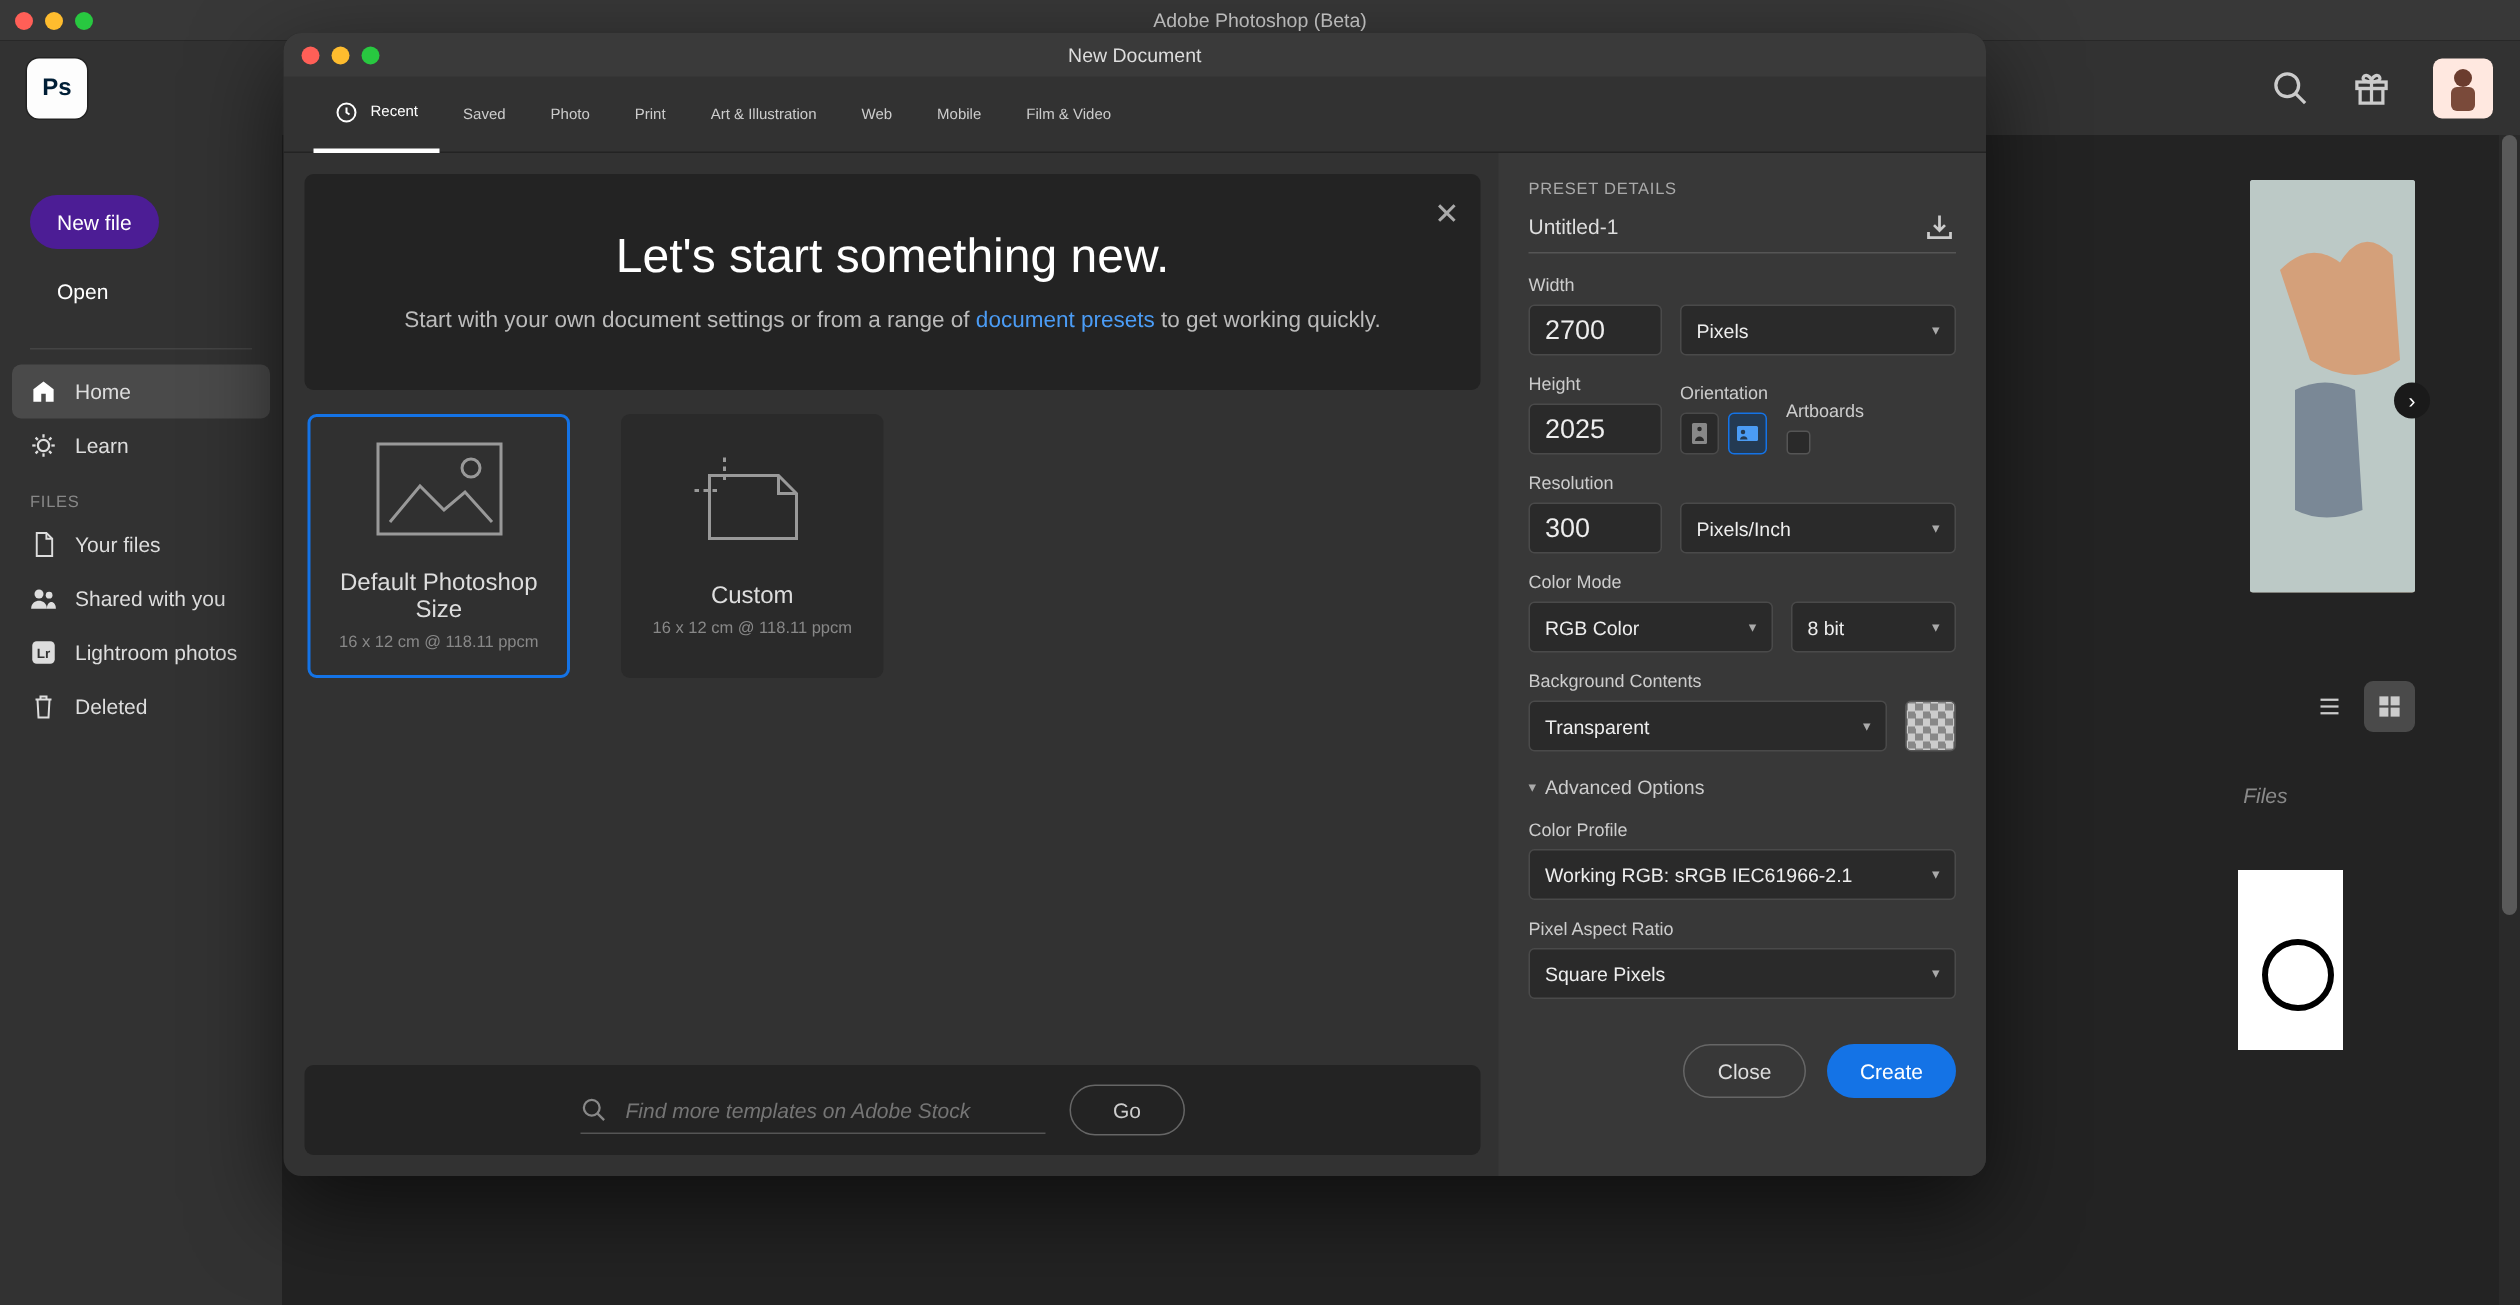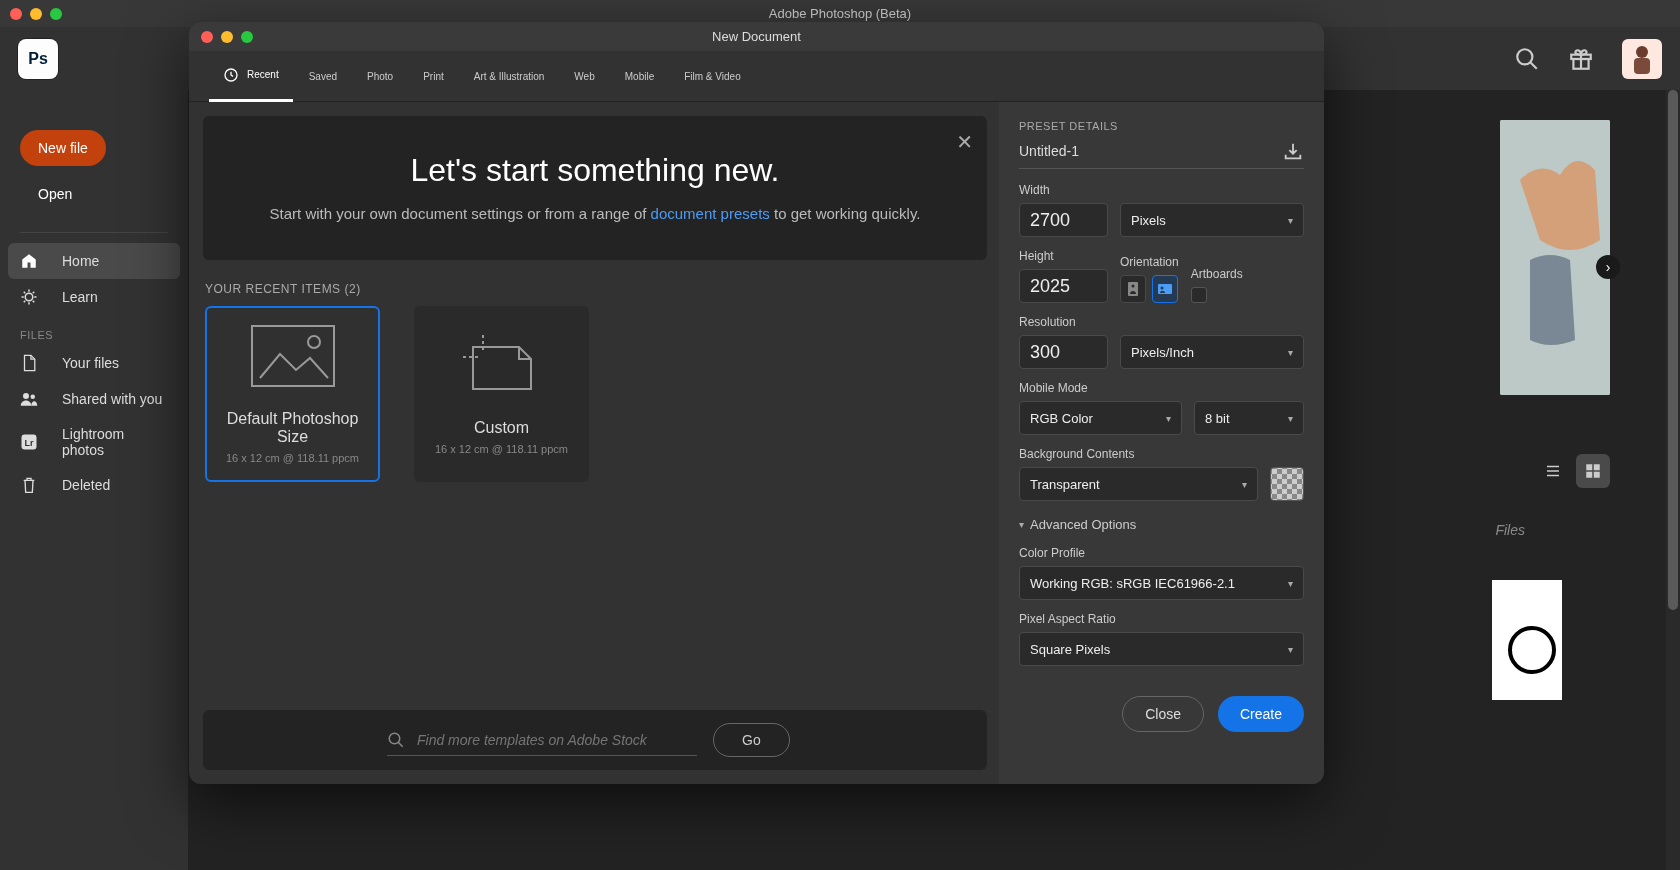--- a/index.html
+++ b/index.html
@@ -17,24 +17,24 @@
 
 .toolbar { height: 63px; background: #323232; display: flex; align-items: center; justify-content: space-between; padding: 0 18px; }
 .toolbar-left { display: flex; align-items: center; }
 .ps-icon { width: 40px; height: 40px; background: #fdfdfd; border-radius: 8px; display: flex; align-items: center; justify-content: center; font-weight: bold; color: #001e36; font-size: 16px; box-shadow: 0 0 0 1px rgba(0,0,0,.3); }
 .toolbar-right { display: flex; align-items: center; gap: 28px; }
 .toolbar-icon { width: 26px; height: 26px; color: #ccc; }
 .avatar { width: 40px; height: 40px; border-radius: 6px; background: #ffe8e0; display:flex; align-items:center; justify-content:center;}
 
 
 .sidebar { position: absolute; left: 0; top: 90px; width: 188px; height: 780px; background: #323232; padding: 30px 0 0 0; }
-.new-file-btn { margin: 10px 20px; background: #c2410c; color: #fff; border: none; border-radius: 100px; padding: 10px 18px; font-size: 14px; cursor: pointer; }
+.new-file-btn { margin: 10px 20px; background: #4c1d95; color: #fff; border: none; border-radius: 100px; padding: 10px 18px; font-size: 14px; cursor: pointer; }
 .open-btn { margin: 0 20px 20px 20px; background: transparent; color: #fff; border: none; padding: 10px 18px; font-size: 14px; cursor: pointer; text-align:left;}
 .sidebar hr { border: none; border-top: 1px solid #444; margin: 0 20px 10px 20px; }
-.side-item { display: flex; align-items: center; gap: 24px; padding: 9px 20px; color: #ddd; font-size: 14px; cursor: pointer; }
+.side-item { display: flex; align-items: center; gap: 12px; padding: 9px 20px; color: #ddd; font-size: 14px; cursor: pointer; }
 .side-item.active { background: #4a4a4a; border-radius: 6px; margin: 0 8px; padding: 9px 12px; }
 .side-icon { width: 18px; height: 18px; display:inline-flex; align-items:center; justify-content:center;}
 .files-header { color: #888; font-size: 11px; letter-spacing: 0.5px; padding: 14px 20px 4px 20px; }
 
 
 .main-bg { position: absolute; left: 188px; top: 90px; right: 0; height: 780px; background: #232323; }
 .right-thumbnail { position: absolute; right: 70px; top: 30px; width: 110px; height: 275px; background: linear-gradient(135deg,#c7d4d5 40%,#d4c9b5 100%); border-radius: 2px; overflow:hidden;}
 .right-arrow-btn { position: absolute; right: 60px; top: 165px; width: 24px; height: 24px; background: #1a1a1a; border-radius: 50%; color: #fff; display:flex;align-items:center;justify-content:center; font-size:14px;}
 .view-toggles { position: absolute; right: 70px; top: 364px; display: flex; gap: 6px; }
 .view-btn { width: 34px; height: 34px; border-radius: 6px; display:flex; align-items:center; justify-content:center; color:#ccc;}
@@ -298,21 +298,20 @@
 
     <div class="modal-left">
       <div class="hero">
         <span class="hero-close">✕</span>
         <h1>Let's start something new.</h1>
         <p>
           <span>Start with your own document settings or from a range of </span><a href="#">document presets</a><span> to get working quickly.</span>
         </p>
       </div>
 
-      <div class="recent-header">YOUR RECENT ITEMS  (2)</div>
       <div class="recent-items">
         <div class="preset-card selected">
           <div class="preset-thumb">
             <svg width="86" height="64" viewBox="0 0 86 64" fill="none" stroke="#999" stroke-width="2">
                 <rect x="2" y="2" width="82" height="60"></rect>
                 <circle cx="64" cy="18" r="6"></circle>
                 <path d="M10 54 L30 30 L46 46 L60 34 L78 54"></path>
               </svg>
           </div>
           <div class="preset-name">Default Photoshop Size</div>
@@ -395,21 +394,21 @@
 
       <div class="field-label">Resolution</div>
       <div class="field-row">
         <input class="num-input" value="300" style="">
         <div class="select flex">
             <span>Pixels/Inch</span>
             <span class="chev">▾</span>
           </div>
       </div>
 
-      <div class="field-label">Mobile Mode</div>
+      <div class="field-label">Color Mode</div>
       <div class="field-row">
         <div class="select" style="flex:1.6">
             <span>RGB Color</span>
             <span class="chev">▾</span>
           </div>
         <div class="select" style="flex:1">
             <span>8 bit</span>
             <span class="chev">▾</span>
           </div>
       </div>

